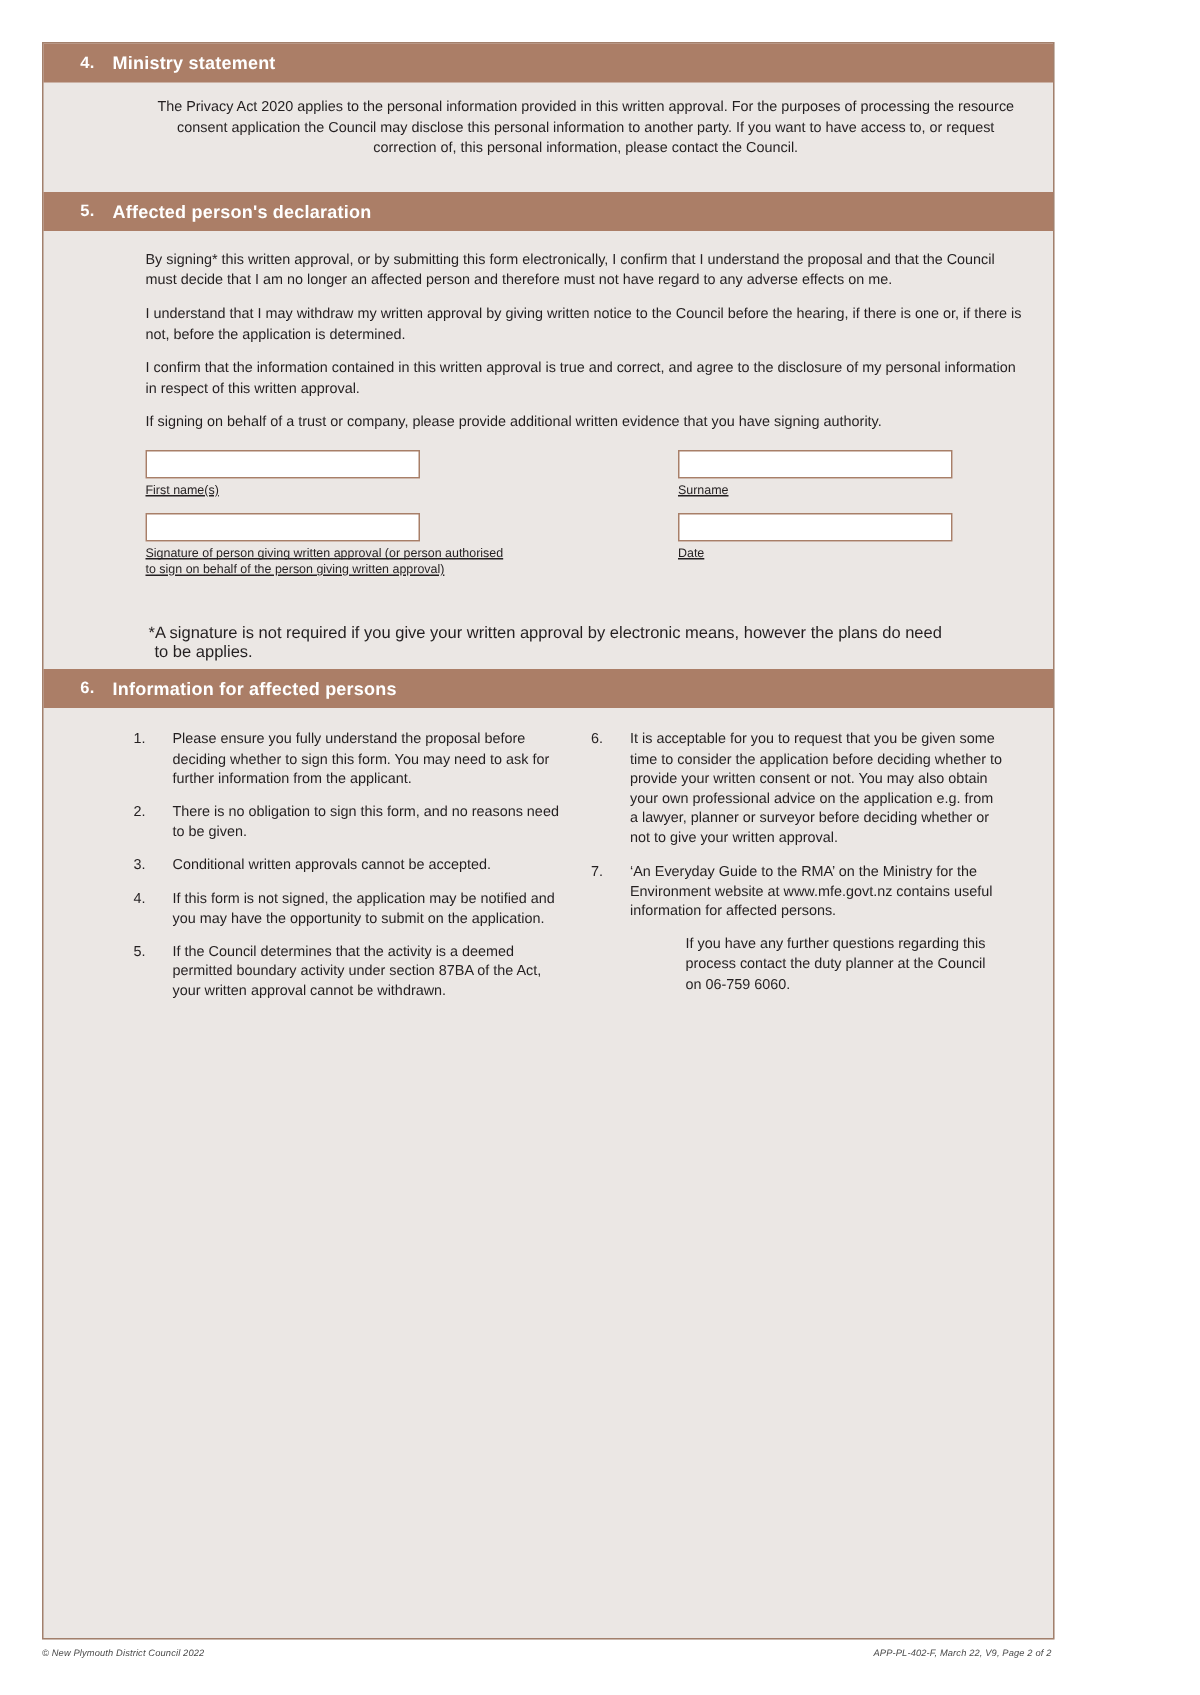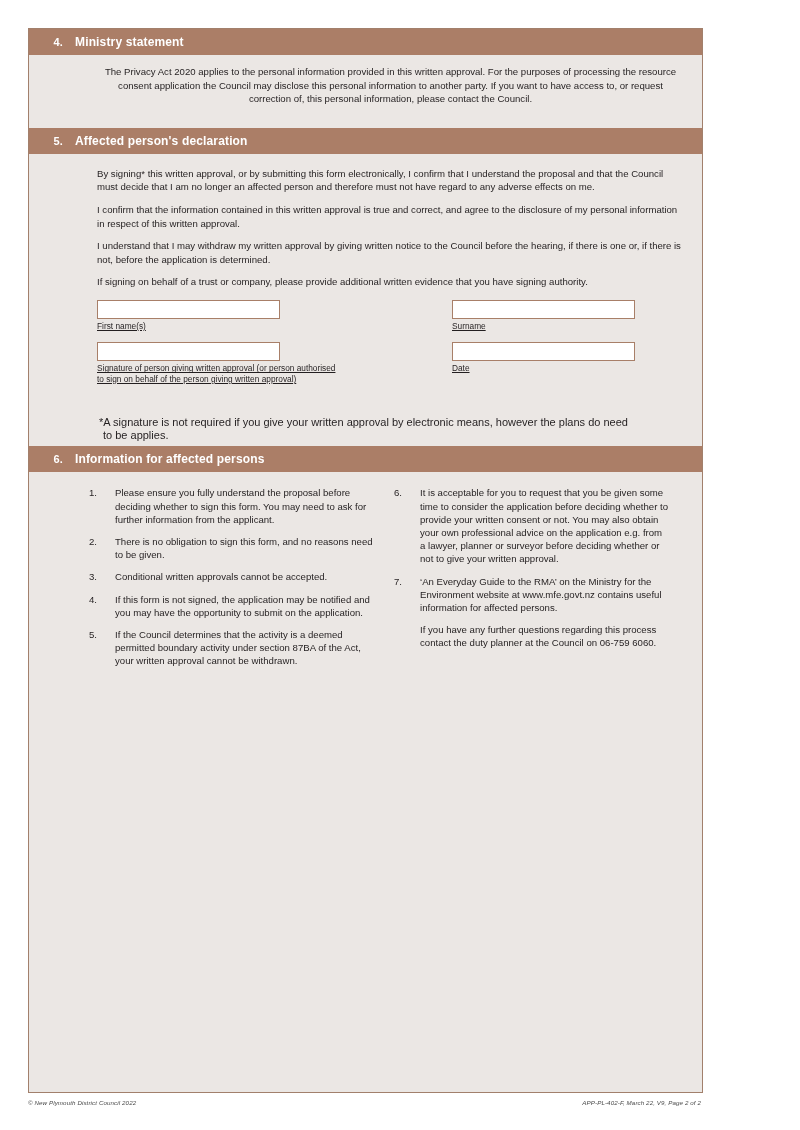--- a/index.html
+++ b/index.html
@@ -119,21 +119,21 @@
   }
   .li .t {
     flex: 1 1 auto;
     padding-right: 18px;
   }
   .li-cont {
     display: flex;
     margin-bottom: 9px;
   }
   .li-cont .n { width: 26px; flex: 0 0 26px; }
-  .li-cont .t { flex: 1 1 auto; padding-right: 18px; }
+  .li-cont .t { flex: 1 1 auto; padding-right: 18px; margin-left: 37px; }
 
   
   #footer {
     position: absolute;
     left: 28px;
     top: 1099px;
     width: 675px;
     display: flex;
     justify-content: space-between;
     font-size: 6.2px;
@@ -155,22 +155,22 @@
   <div class="sec-body" id="privacy-body">
     <p>The Privacy Act 2020 applies to the personal information provided in this written approval. For the purposes of processing the resource consent application the Council may disclose this personal information to another party. If you want to have access to, or request correction of, this personal information, please contact the Council.</p>
   </div>
 
   <div class="sec-bar">
     <span class="sec-num">5.</span>
     <span class="sec-title">Affected person's declaration</span>
   </div>
   <div class="sec-body" id="decl-body">
     <p>By signing* this written approval, or by submitting this form electronically, I confirm that I understand the proposal and that the Council must decide that I am no longer an affected person and therefore must not have regard to any adverse effects on me.</p>
+    <p>I understand that I may withdraw my written approval by giving written notice to the Council before the hearing, if there is one or, if there is not, before the application is determined.</p>
     <p>I confirm that the information contained in this written approval is true and correct, and agree to the disclosure of my personal information in respect of this written approval.</p>
-    <p>I understand that I may withdraw my written approval by giving written notice to the Council before the hearing, if there is one or, if there is not, before the application is determined.</p>
     <p>If signing on behalf of a trust or company, please provide additional written evidence that you have signing authority.</p>
 
     <div class="form-grid">
       <div class="field">
         <input class="box" type="text" value="" style="">
         <div class="flabel">First name(s)</div>
       </div>
       <div class="field">
         <input class="box" type="text" value="" style="">
         <div class="flabel">Surname</div>

